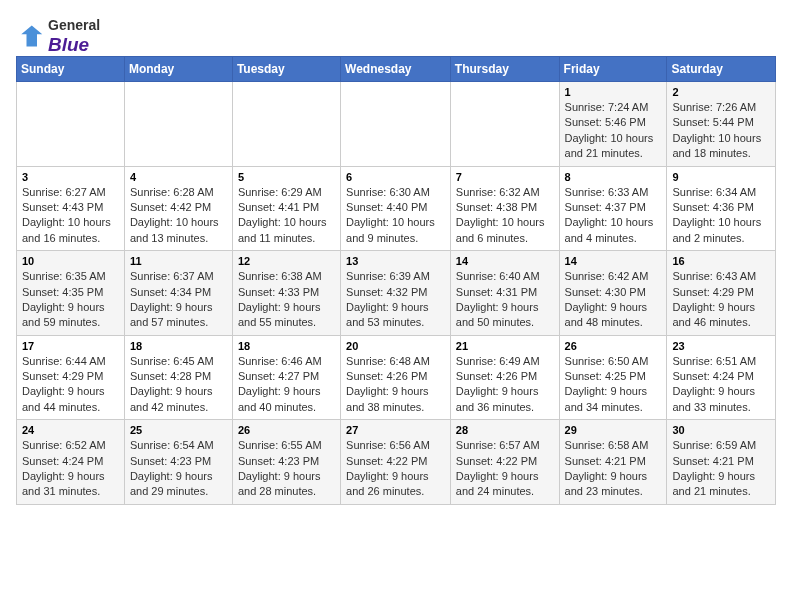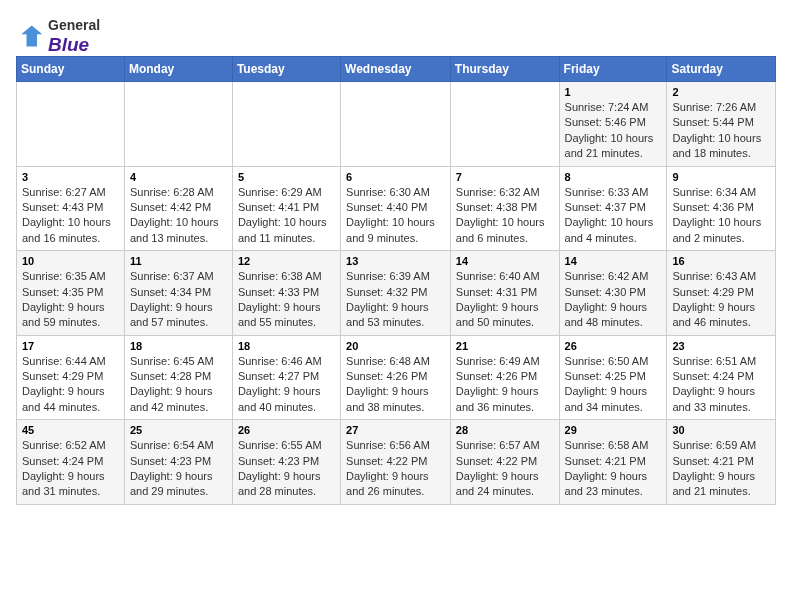--- a/index.html
+++ b/index.html
@@ -165,21 +165,21 @@
         <td><span class="day-num">20</span>
 <span class="day-detail">Sunrise: 6:48 AM<br>Sunset: 4:26 PM<br>Daylight: 9 hours and 38 minutes.</span></td>
         <td><span class="day-num">21</span>
 <span class="day-detail">Sunrise: 6:49 AM<br>Sunset: 4:26 PM<br>Daylight: 9 hours and 36 minutes.</span></td>
         <td><span class="day-num">26</span>
 <span class="day-detail">Sunrise: 6:50 AM<br>Sunset: 4:25 PM<br>Daylight: 9 hours and 34 minutes.</span></td>
         <td><span class="day-num">23</span>
 <span class="day-detail">Sunrise: 6:51 AM<br>Sunset: 4:24 PM<br>Daylight: 9 hours and 33 minutes.</span></td>
       </tr>
       <tr>
-        <td><span class="day-num">45</span>
+        <td><span class="day-num">24</span>
 <span class="day-detail">Sunrise: 6:52 AM<br>Sunset: 4:24 PM<br>Daylight: 9 hours and 31 minutes.</span></td>
         <td><span class="day-num">25</span>
 <span class="day-detail">Sunrise: 6:54 AM<br>Sunset: 4:23 PM<br>Daylight: 9 hours and 29 minutes.</span></td>
         <td><span class="day-num">26</span>
 <span class="day-detail">Sunrise: 6:55 AM<br>Sunset: 4:23 PM<br>Daylight: 9 hours and 28 minutes.</span></td>
         <td><span class="day-num">27</span>
 <span class="day-detail">Sunrise: 6:56 AM<br>Sunset: 4:22 PM<br>Daylight: 9 hours and 26 minutes.</span></td>
         <td><span class="day-num">28</span>
 <span class="day-detail">Sunrise: 6:57 AM<br>Sunset: 4:22 PM<br>Daylight: 9 hours and 24 minutes.</span></td>
         <td><span class="day-num">29</span>

